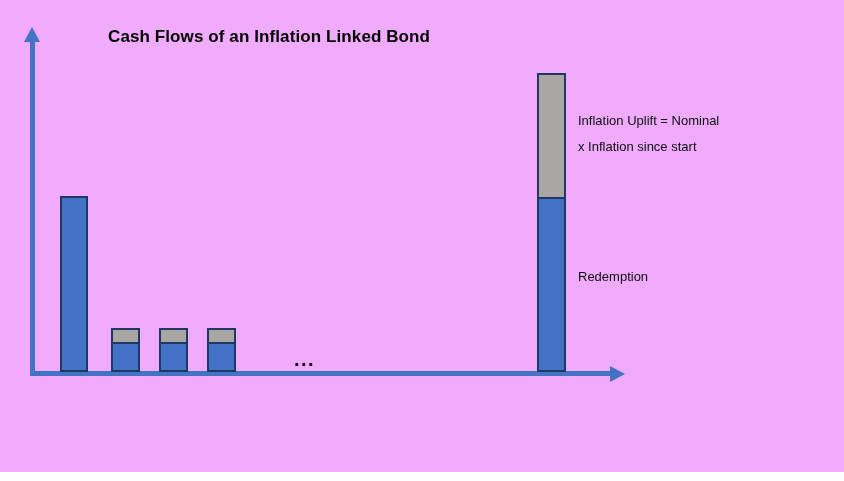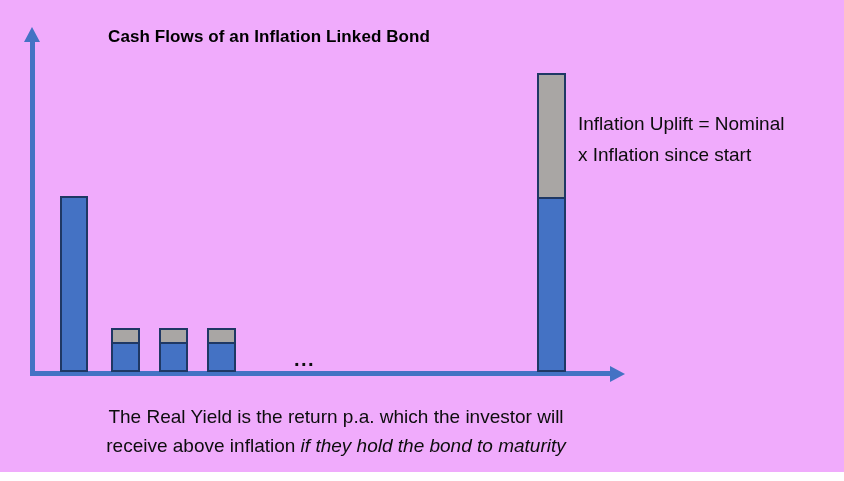--- a/index.html
+++ b/index.html
@@ -78,22 +78,22 @@
   }
   .seg-blue {
     bottom: 0;
     background: #4472C4;
   }
 
   
   .label {
     position: absolute;
     color: #0D0D0D;
-    font-size: 19px;
-    line-height: 31px;
+    font-size: 13px;
+    line-height: 26px;
     white-space: pre-line;
   }
   .label.center { text-align: center; }
   .label.left   { text-align: left; }
 
   .chart-title {
     position: absolute;
     left: 108px;
     top: 27px;
     font-size: 17px;
@@ -158,19 +158,16 @@
     <div class="bar-seg seg-blue" style="height: 171px; background: rgb(68, 114, 196);"></div>
   </div>
 
   <div class="ellipsis">...</div>
 
 
 
   <div class="label left" style="left:578px; top:108px; width:262px;">Inflation Uplift = Nominal
 x Inflation since start</div>
 
+  <div class="label left" style="left:578px; top:264px; width:180px;">Redemption</div>
 
-  <div class="footnote">
-    <span>The Real Yield is the return p.a. which the investor will</span><br>
-    <span>receive above inflation </span><span class="it">if they hold the bond to maturity</span>
-  </div>
 
 </div>
 
 </body></html>

